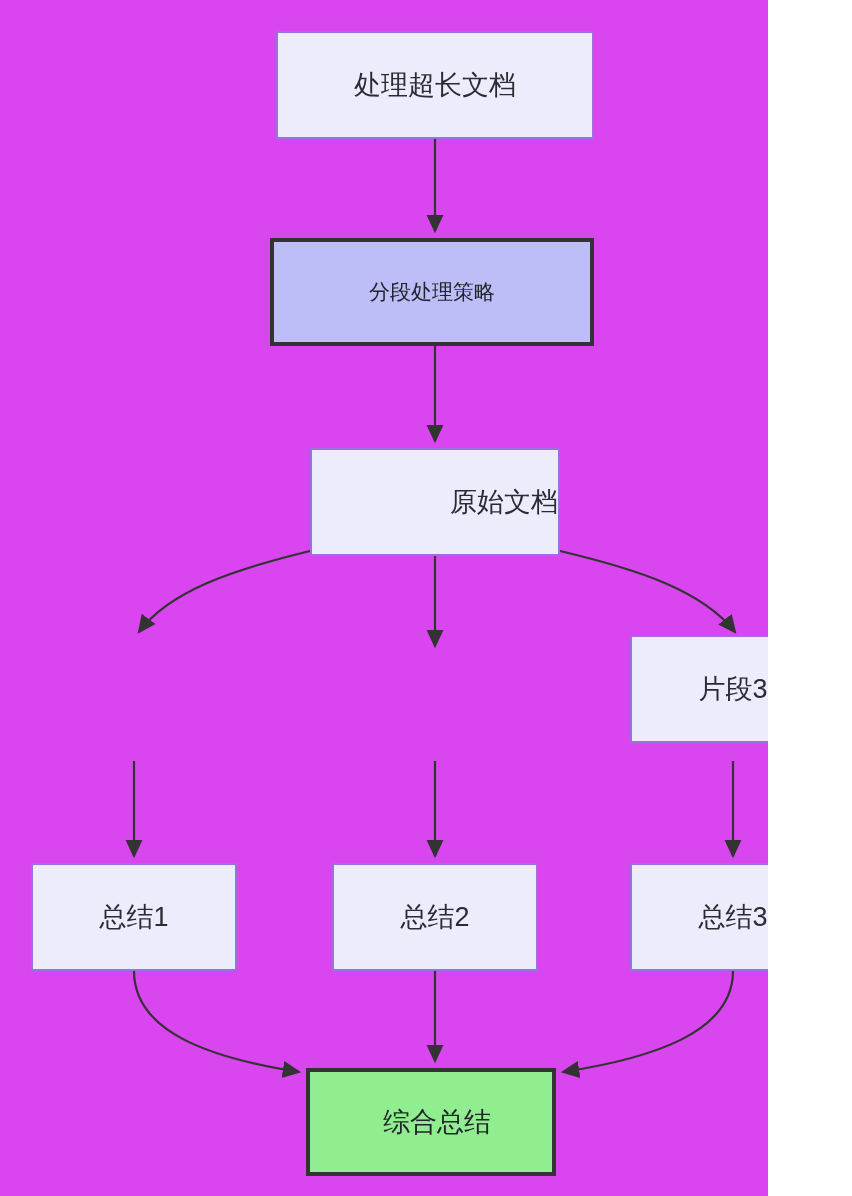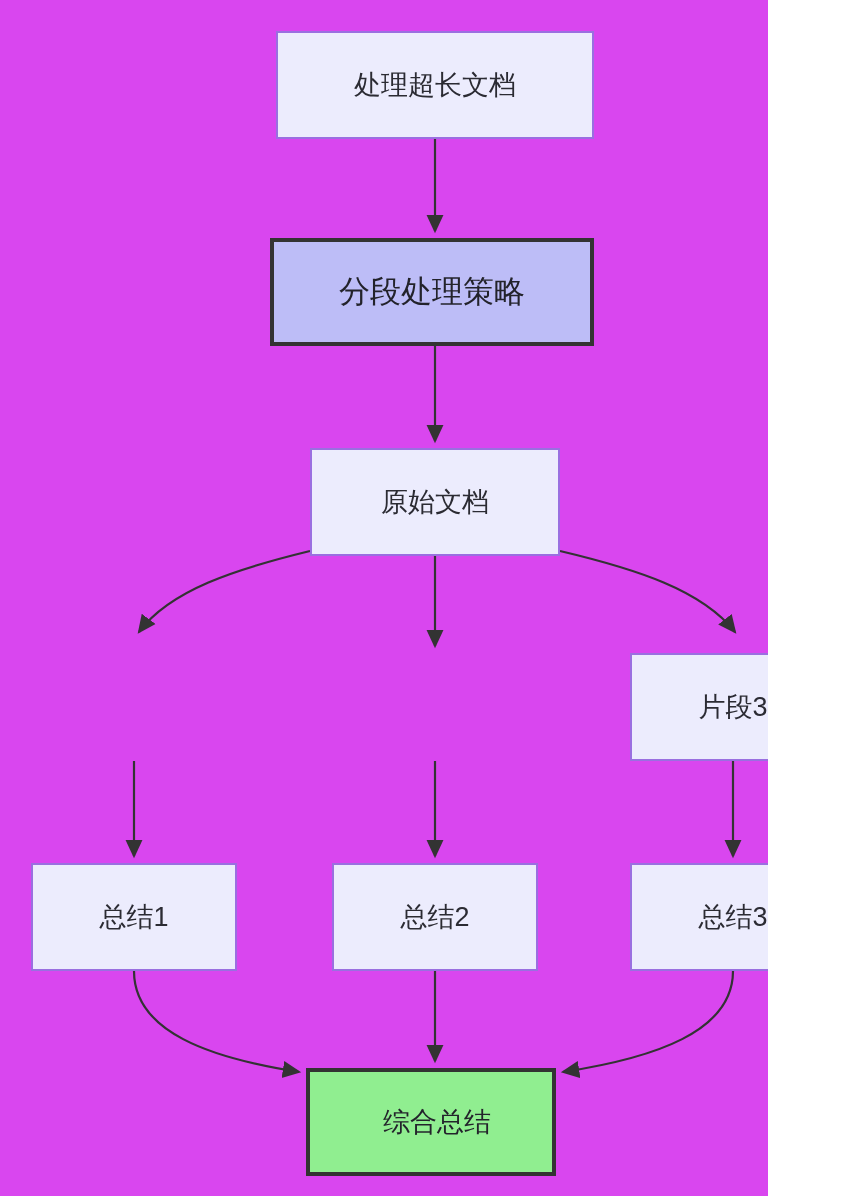--- a/index.html
+++ b/index.html
@@ -35,21 +35,21 @@
   .node-default {
     background: #ececfd;
     border: 2px solid #9a6fe0;
     color: #2b2b33;
     font-size: 27px;
   }
   .node-strategy {
     background: #bdbdf7;
     border: 4px solid #333333;
     color: #23232b;
-    font-size: 31px;
+    font-size: 21px;
   }
   .node-final {
     background: #90ee90;
     border: 4px solid #333333;
     color: #23232b;
     font-size: 27px;
   }
   .node-label {
     display: block;
     white-space: nowrap;
@@ -86,27 +86,27 @@
   </svg>
 
   <div class="node node-default" style="left:276px; top:31px; width:318px; height:108px;">
     <span class="node-label">处理超长文档</span>
   </div>
 
   <div class="node node-strategy" style="left:270px; top:238px; width:324px; height:108px;">
     <span class="node-label">分段处理策略</span>
   </div>
 
-  <div class="node node-default" style="left:310px; top:448px; width:250px; height:108px;">
+  <div class="node node-default" style="left:310px; top:448px; width:250px; height:108px;justify-content:flex-end;">
     <span class="node-label">原始文档</span>
   </div>
 
 
 
-  <div class="node node-default" style="left:630px; top:653px; width:206px; height:108px;">
+  <div class="node node-default" style="left:630px; top:635px; width:206px; height:108px;">
     <span class="node-label">片段3</span>
   </div>
 
   <div class="node node-default" style="left:31px; top:863px; width:206px; height:108px;">
     <span class="node-label">总结1</span>
   </div>
 
   <div class="node node-default" style="left:332px; top:863px; width:206px; height:108px;">
     <span class="node-label">总结2</span>
   </div>

